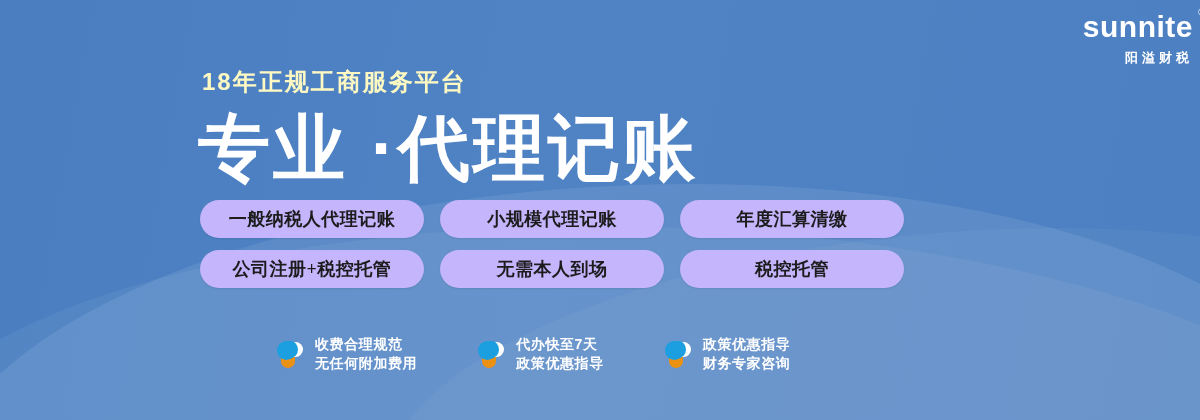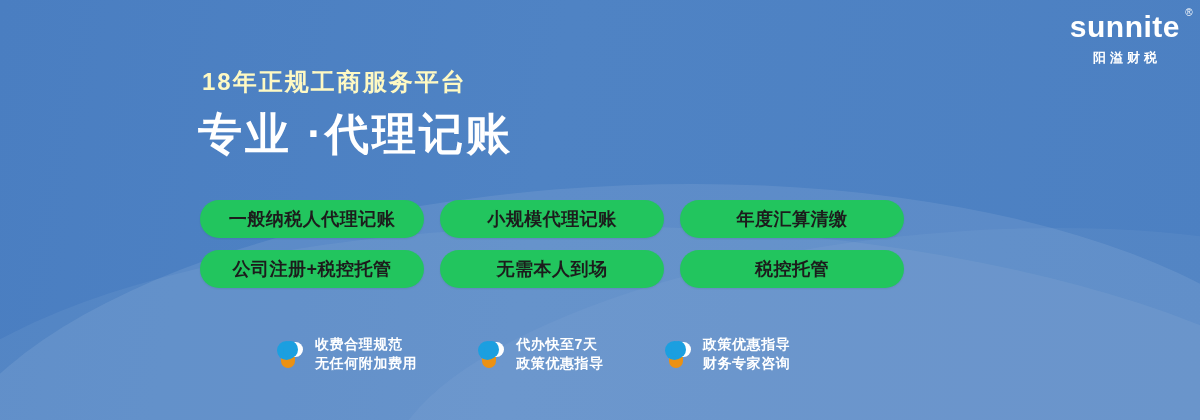--- a/index.html
+++ b/index.html
@@ -52,22 +52,22 @@
     height: 92%;
     background: rgba(255, 255, 255, 0.045);
     border-radius: 50%;
     transform: rotate(-6deg);
   }
 
   
   .logo {
     position: absolute;
     top: 12px;
-    right: 20px;
-    text-align: center;
+    right: 7px;
+    text-align: right;
     line-height: 1;
   }
   .logo-word {
     position: relative;
     display: inline-block;
     color: #ffffff;
     font-size: 30px;
     font-weight: 700;
     letter-spacing: 0.5px;
   }
@@ -98,51 +98,52 @@
     color: #fef9c3;
     font-size: 24px;
     font-weight: 800;
     letter-spacing: 2px;
     line-height: 1;
     margin: 0 0 18px 4px;
     white-space: nowrap;
   }
   .title {
     color: #ffffff;
-    font-size: 44px;
+    font-size: 72px;
     font-weight: 800;
     letter-spacing: 3px;
     line-height: 1;
     margin: 0;
     white-space: nowrap;
   }
 
   
   .pill-grid {
     position: absolute;
     left: 200px;
     top: 200px;
     display: grid;
     grid-template-columns: 224px 224px 224px;
     grid-auto-rows: 38px;
     column-gap: 16px;
     row-gap: 12px;
   }
   .pill {
-    background: #22c55e;
+    background: #c4b5fd;
     border-radius: 19px;
     display: flex;
     align-items: center;
     justify-content: center;
     color: #1c1c1c;
     font-size: 18px;
     font-weight: 600;
     letter-spacing: 0.5px;
     white-space: nowrap;
     box-shadow: 0 1px 2px rgba(0, 0, 0, 0.07);
+    font-family: Liberation Serif, serif;
   }
 
   
   .features {
     position: absolute;
     left: 276px;
     top: 335px;
     display: flex;
     align-items: flex-start;
     gap: 60px;

